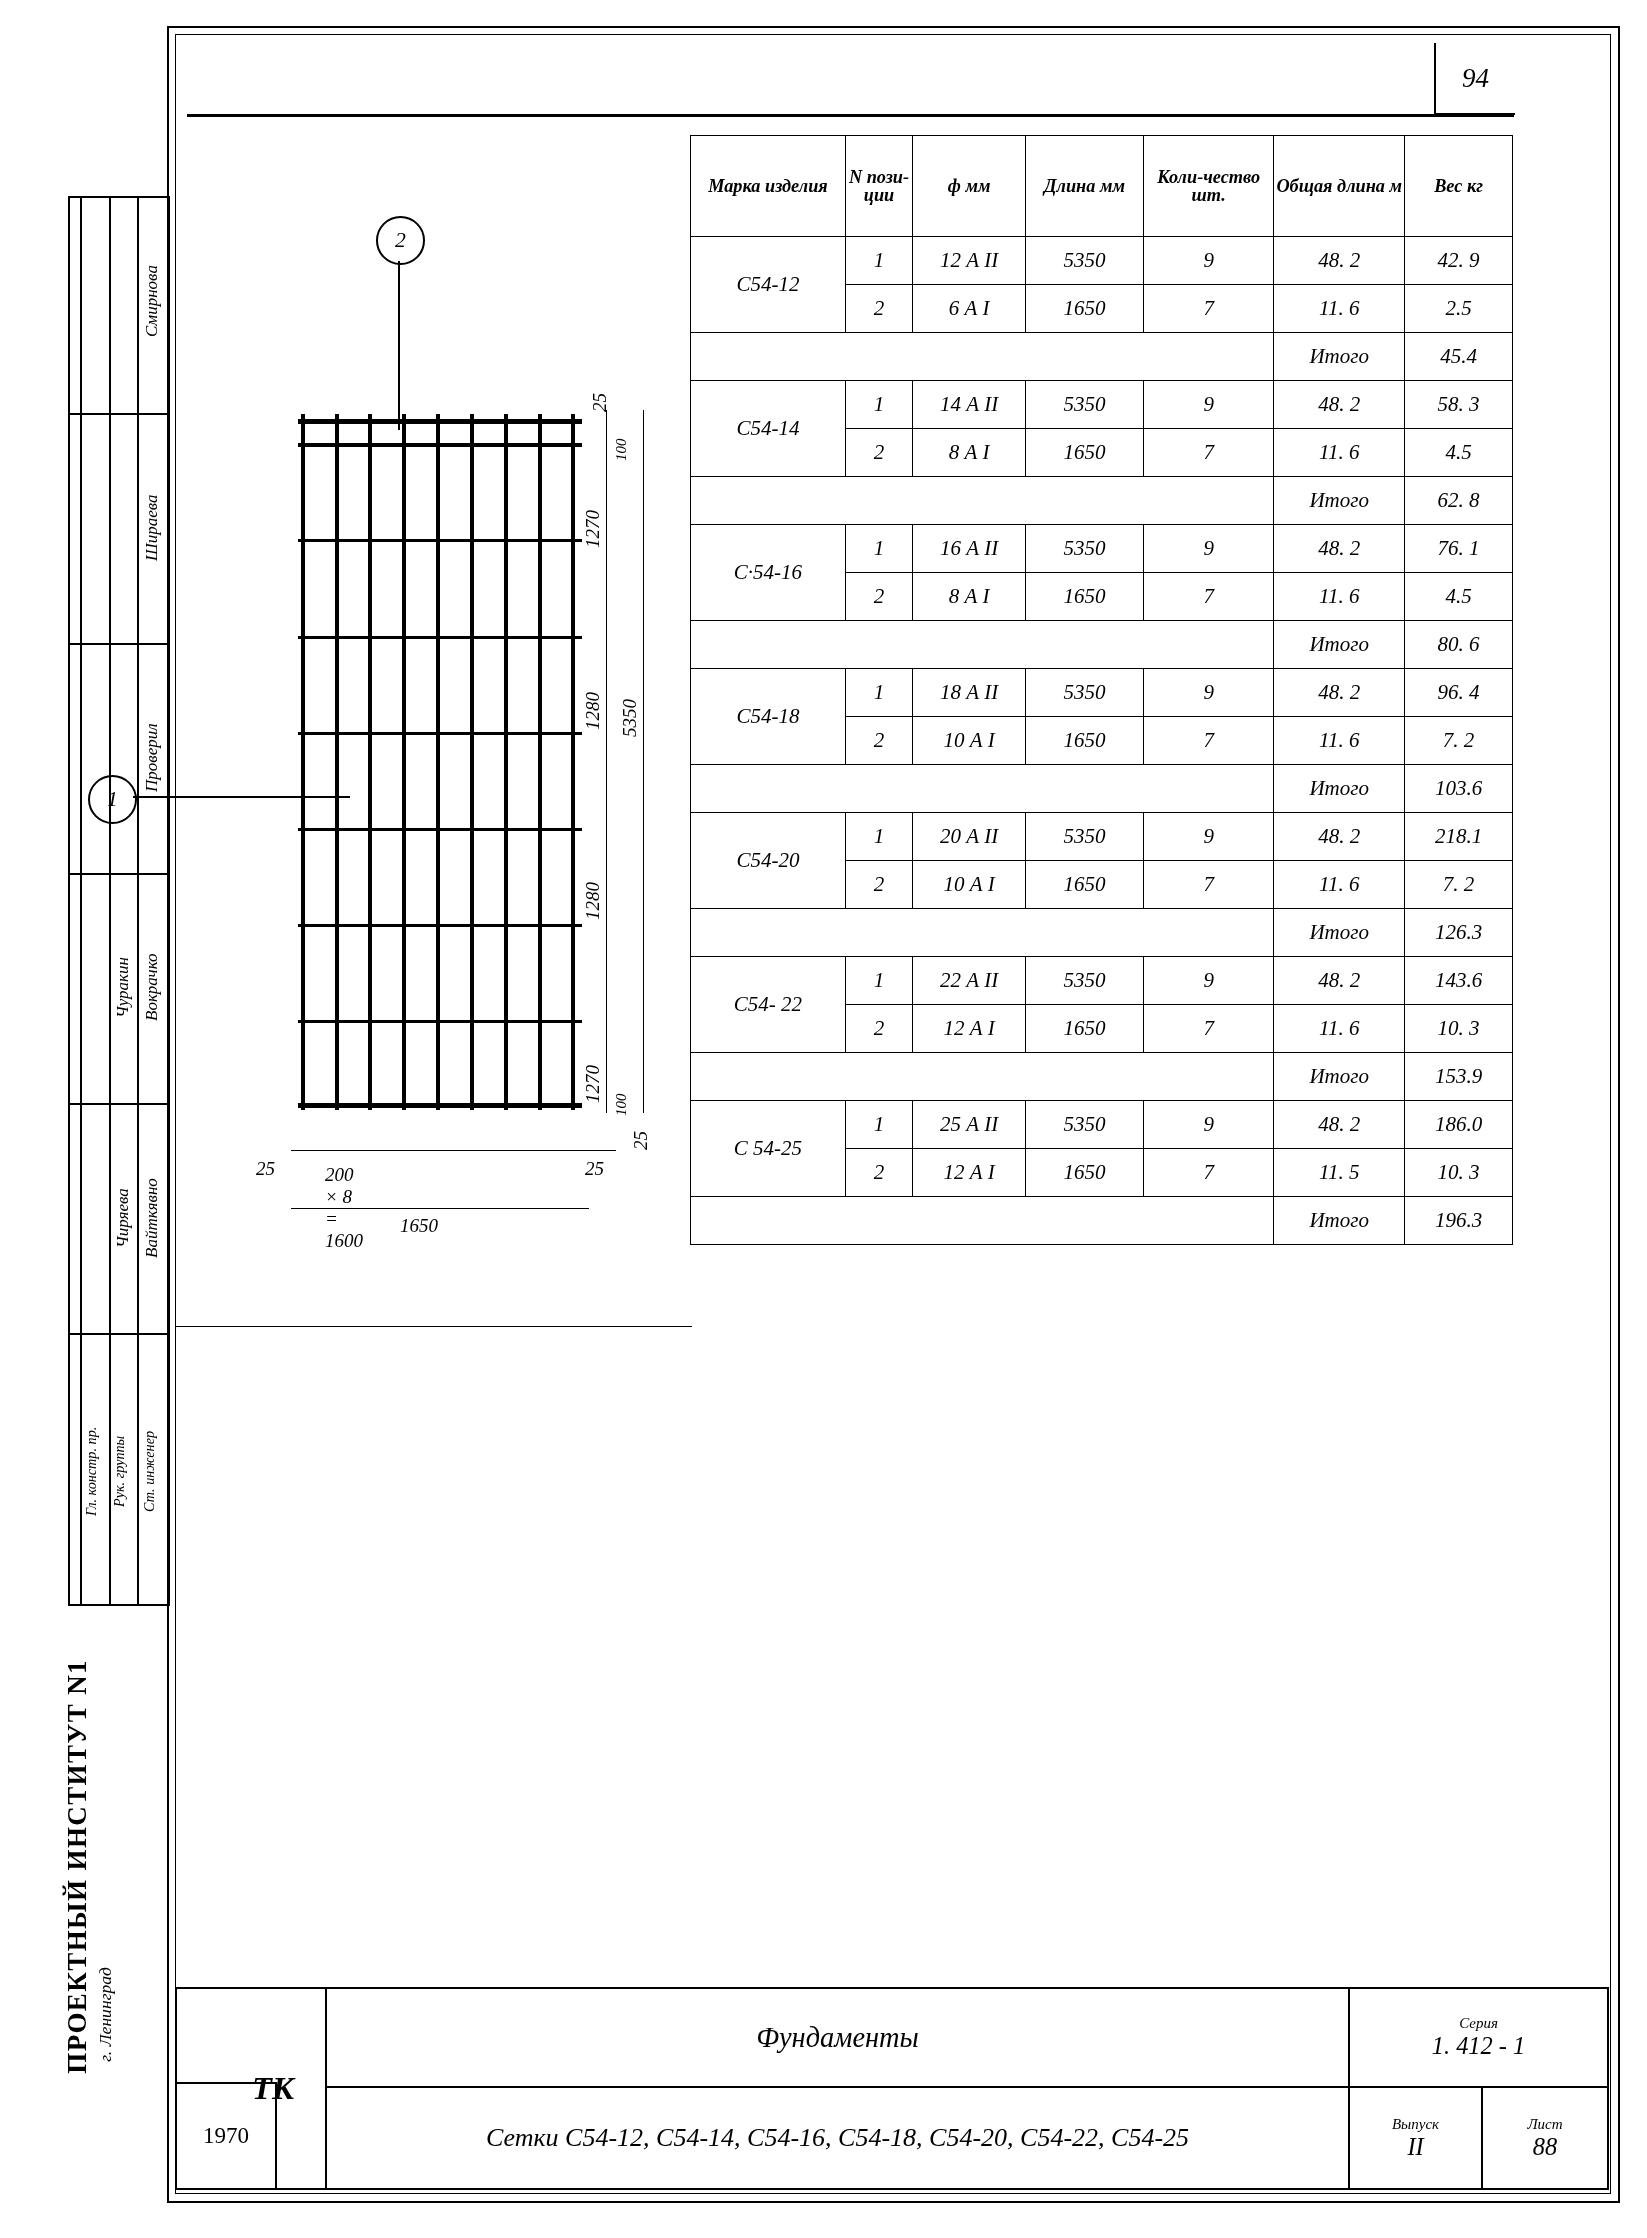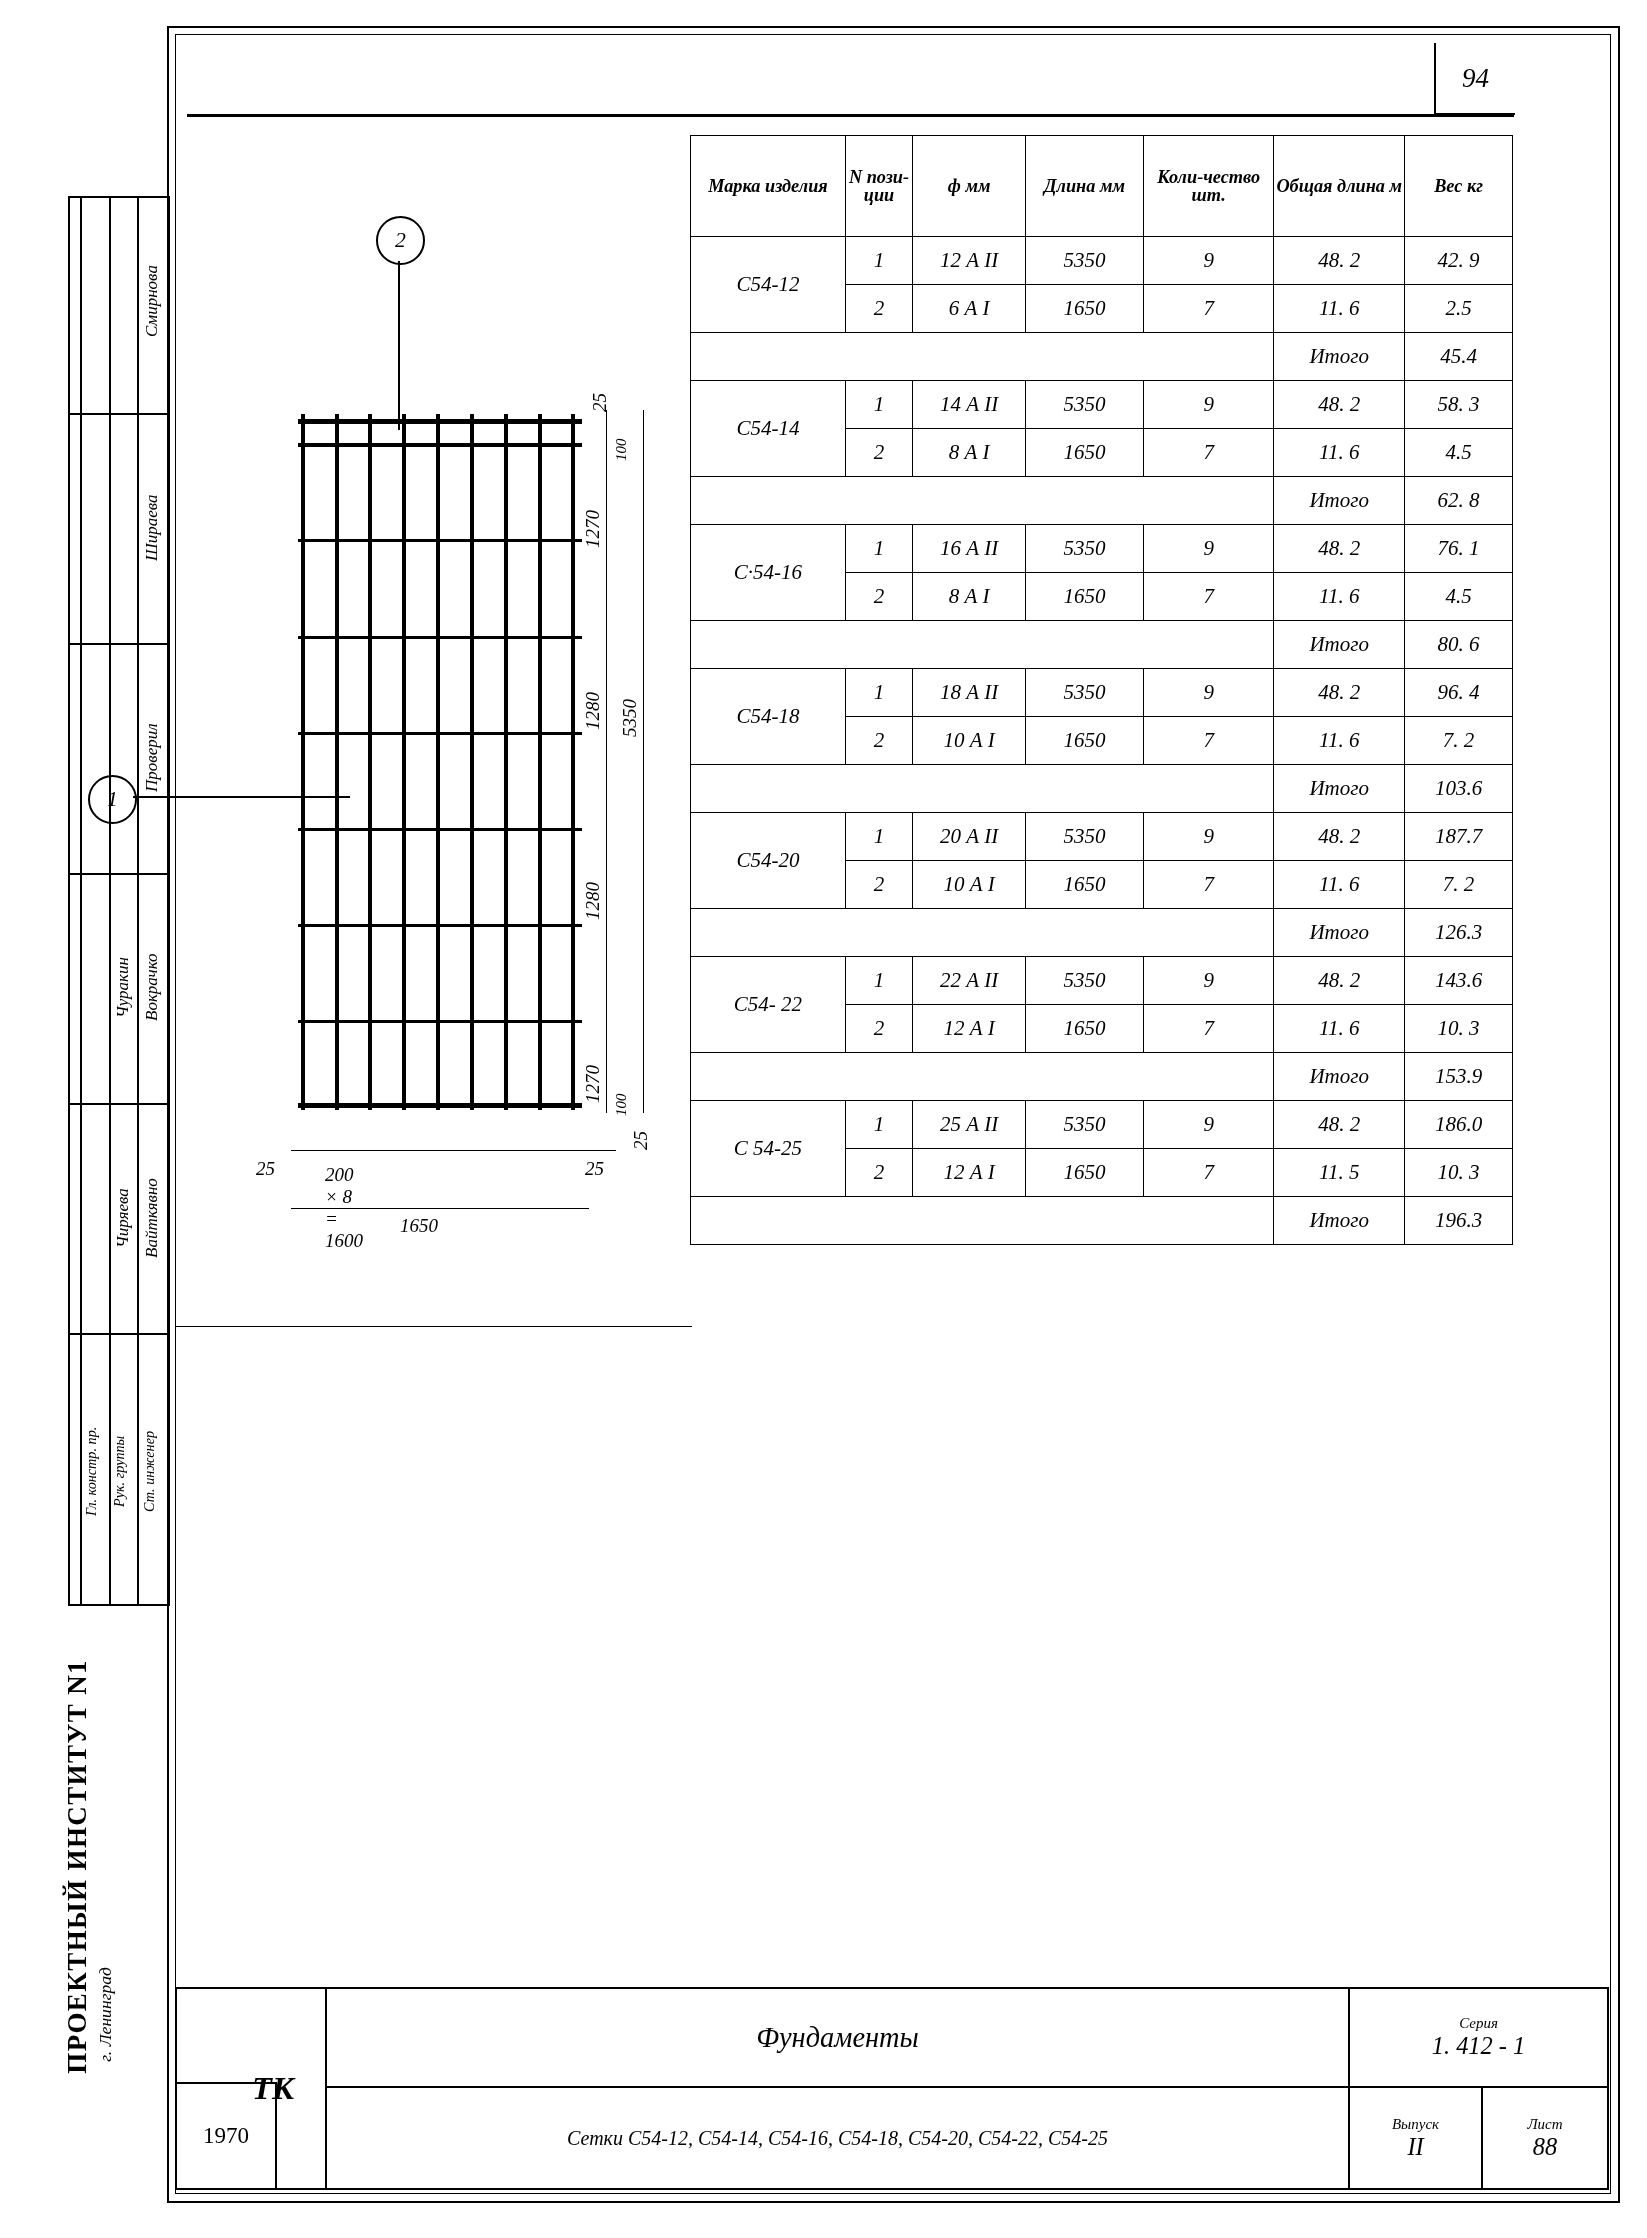--- a/index.html
+++ b/index.html
@@ -63,21 +63,21 @@
   .circle-cal{position:absolute;border:2px solid #000;border-radius:50%;width:45px;height:45px;
     display:flex;align-items:center;justify-content:center;font-style:italic;font-size:21.7px;}
 
   
   .stamp{position:absolute;left:175px;top:1987px;width:1434px;height:203px;}
   .stamp-tbl{border-collapse:collapse;width:100%;height:100%;}
   .stamp-tbl td{border:2px solid #000;text-align:center;font-style:italic;}
   .tk{font-size:32.5px;font-family:"Liberation Serif",serif;font-style:normal;font-weight:bold;}
   .year{font-size:23px;font-style:normal;}
   .fund{font-size:28.4px;border-radius:28px;}
-  .setki{font-size:20px;}
+  .setki{font-size:26px;}
   .ser-lbl{font-size:15px;}
   .ser-val{font-size:24.4px;}
 </style>
 </head>
 <body>
 
 <div class="page">
 
   <div class="frame"></div>
   <div class="inner-frame"></div>
@@ -268,21 +268,21 @@
           <td class="col-total itogo">Итого</td>
           <td class="col-weight">103.6</td>
         </tr>
         <tr>
           <td class="col-mark mark-cell" rowspan="2">С54-20</td>
           <td class="col-pos">1</td>
           <td class="col-dia">20 А II</td>
           <td class="col-len">5350</td>
           <td class="col-qty">9</td>
           <td class="col-total">48. 2</td>
-          <td class="col-weight">187.7</td>
+          <td class="col-weight">218.1</td>
         </tr>
         <tr>
           <td class="col-pos">2</td>
           <td class="col-dia">10 А I</td>
           <td class="col-len">1650</td>
           <td class="col-qty">7</td>
           <td class="col-total">11. 6</td>
           <td class="col-weight">7. 2</td>
         </tr>
         <tr>

